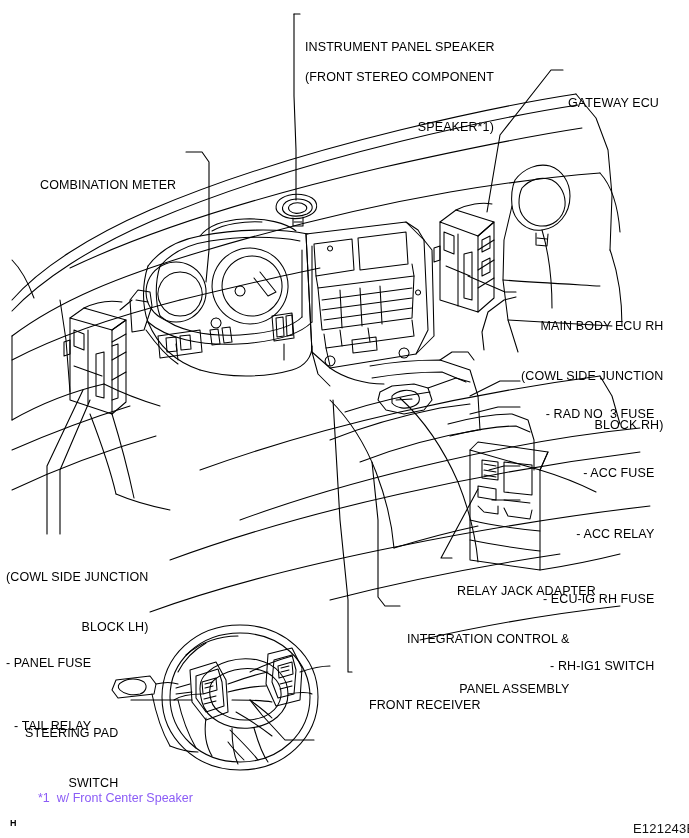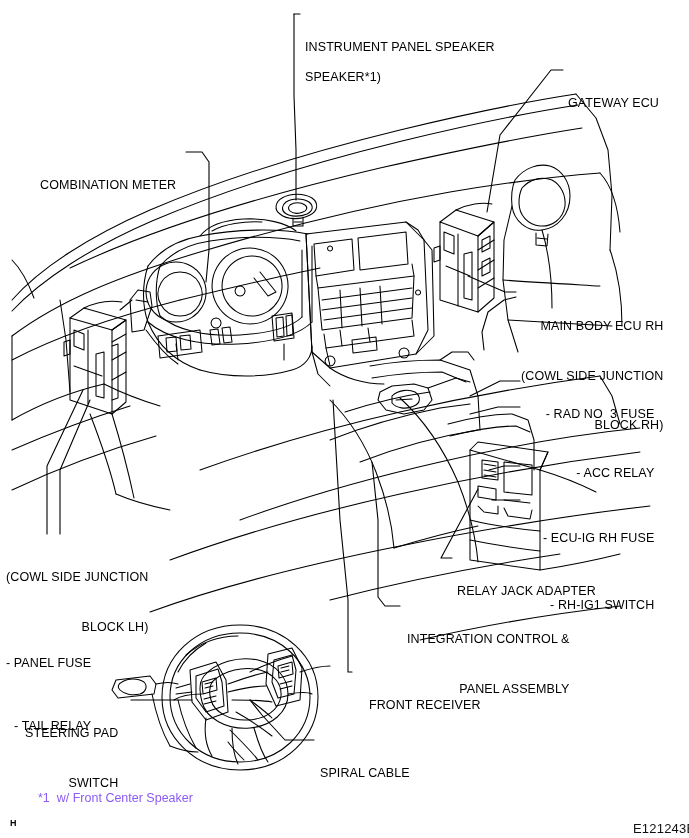--- a/index.html
+++ b/index.html
@@ -360,39 +360,41 @@
         <path d="M228,742 C234,750 240,756 244,760"></path>
       </g>
 
     </g>
   </svg>
 
   <div class="label" style="left:305px; top:6px;">
     <div>INSTRUMENT PANEL SPEAKER</div>
   </div>
   <div class="label" style="left:305px; top:36px;">
+    <div>(FRONT STEREO COMPONENT</div>
     <div>SPEAKER*1)</div>
   </div>
 
   <div class="label" style="left:40px; top:144px;">
     <div>COMBINATION METER</div>
   </div>
 
   <div class="label" style="left:568px; top:62px;">
     <div>GATEWAY ECU</div>
   </div>
 
   <div class="label" style="left:521px; top:285px;">
     <div>MAIN BODY ECU RH</div>
     <div>(COWL SIDE JUNCTION</div>
     <div>BLOCK RH)</div>
   </div>
 
   <div class="label" style="left:525px; top:373px;">
     <div style="height:26px;">- RAD NO  3 FUSE</div>
+    <div style="height:28px;">- ACC FUSE</div>
     <div style="height:32px;">- ACC RELAY</div>
     <div style="height:34px;margin-left:18px;">- ECU-IG RH FUSE</div>
     <div>- RH-IG1 SWITCH</div>
   </div>
 
   <div class="label" style="left:457px; top:550px;">
     <div>RELAY JACK ADAPTER</div>
   </div>
 
   <div class="label" style="left:6px; top:536px;">
@@ -412,23 +414,20 @@
 
   <div class="label" style="left:369px; top:664px;">
     <div>FRONT RECEIVER</div>
   </div>
 
   <div class="label" style="left:25px; top:692px;">
     <div>STEERING PAD</div>
     <div>SWITCH</div>
   </div>
 
-  <div class="label" style="left:320px; top:732px;">
-    <div>SPIRAL CABLE</div>
-  </div>
 
   <div class="footnote" style="left:38px; top:791px;">*1  w/ Front Center Speaker</div>
 
   <div class="page-mark" style="left:10px; top:818px;">H</div>
 
   <div class="fig-id" style="left:633px; top:821px;">E121243E07</div>
 
 </div>
 
 </body></html>

